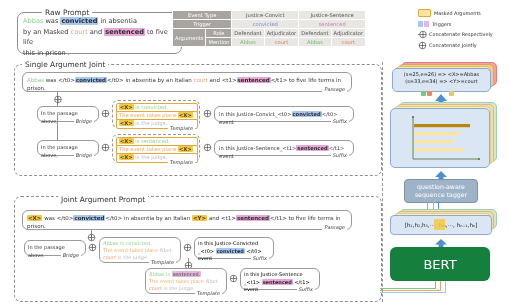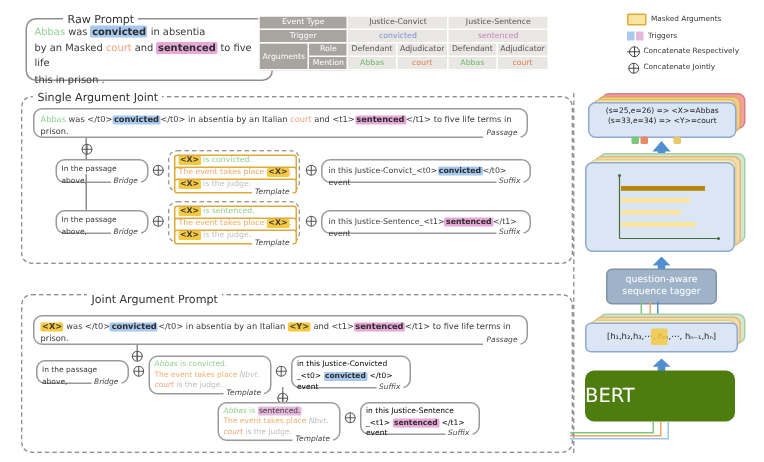--- a/index.html
+++ b/index.html
@@ -91,22 +91,22 @@
   
   #arch{left:385px;top:56px;width:124px;height:252px;}
   .card{position:absolute;border-radius:5px;box-sizing:border-box;}
   .bluecard{background:#dbe6f5;border:1px solid #8fa9cf;}
   .qa-box{
     position:absolute;background:#9fb3c8;border:1px solid #7f93a8;border-radius:4px;
     color:#ffffff;font-size:6.2px;text-align:center;line-height:8px;
     display:flex;align-items:center;justify-content:center;
   }
   .bert-box{
-    position:absolute;background:#4d7c0f;border-radius:6px;color:#fff;
-    font-size:13px;display:flex;align-items:center;justify-content:flex-start;
+    position:absolute;background:#15803d;border-radius:6px;color:#fff;
+    font-size:13px;display:flex;align-items:center;justify-content:center;
   }
   .hvec{
     position:absolute;background:#dbe6f5;border:1px solid #8fa9cf;border-radius:4px;
     font-size:5.6px;color:#222;display:flex;align-items:center;justify-content:center;
   }
   .eqbox{
     position:absolute;background:#dbe6f5;border:1px solid #8fa9cf;border-radius:5px;
     font-size:5px;color:#222;line-height:7px;text-align:center;padding-top:2px;
     box-sizing:border-box;
   }

